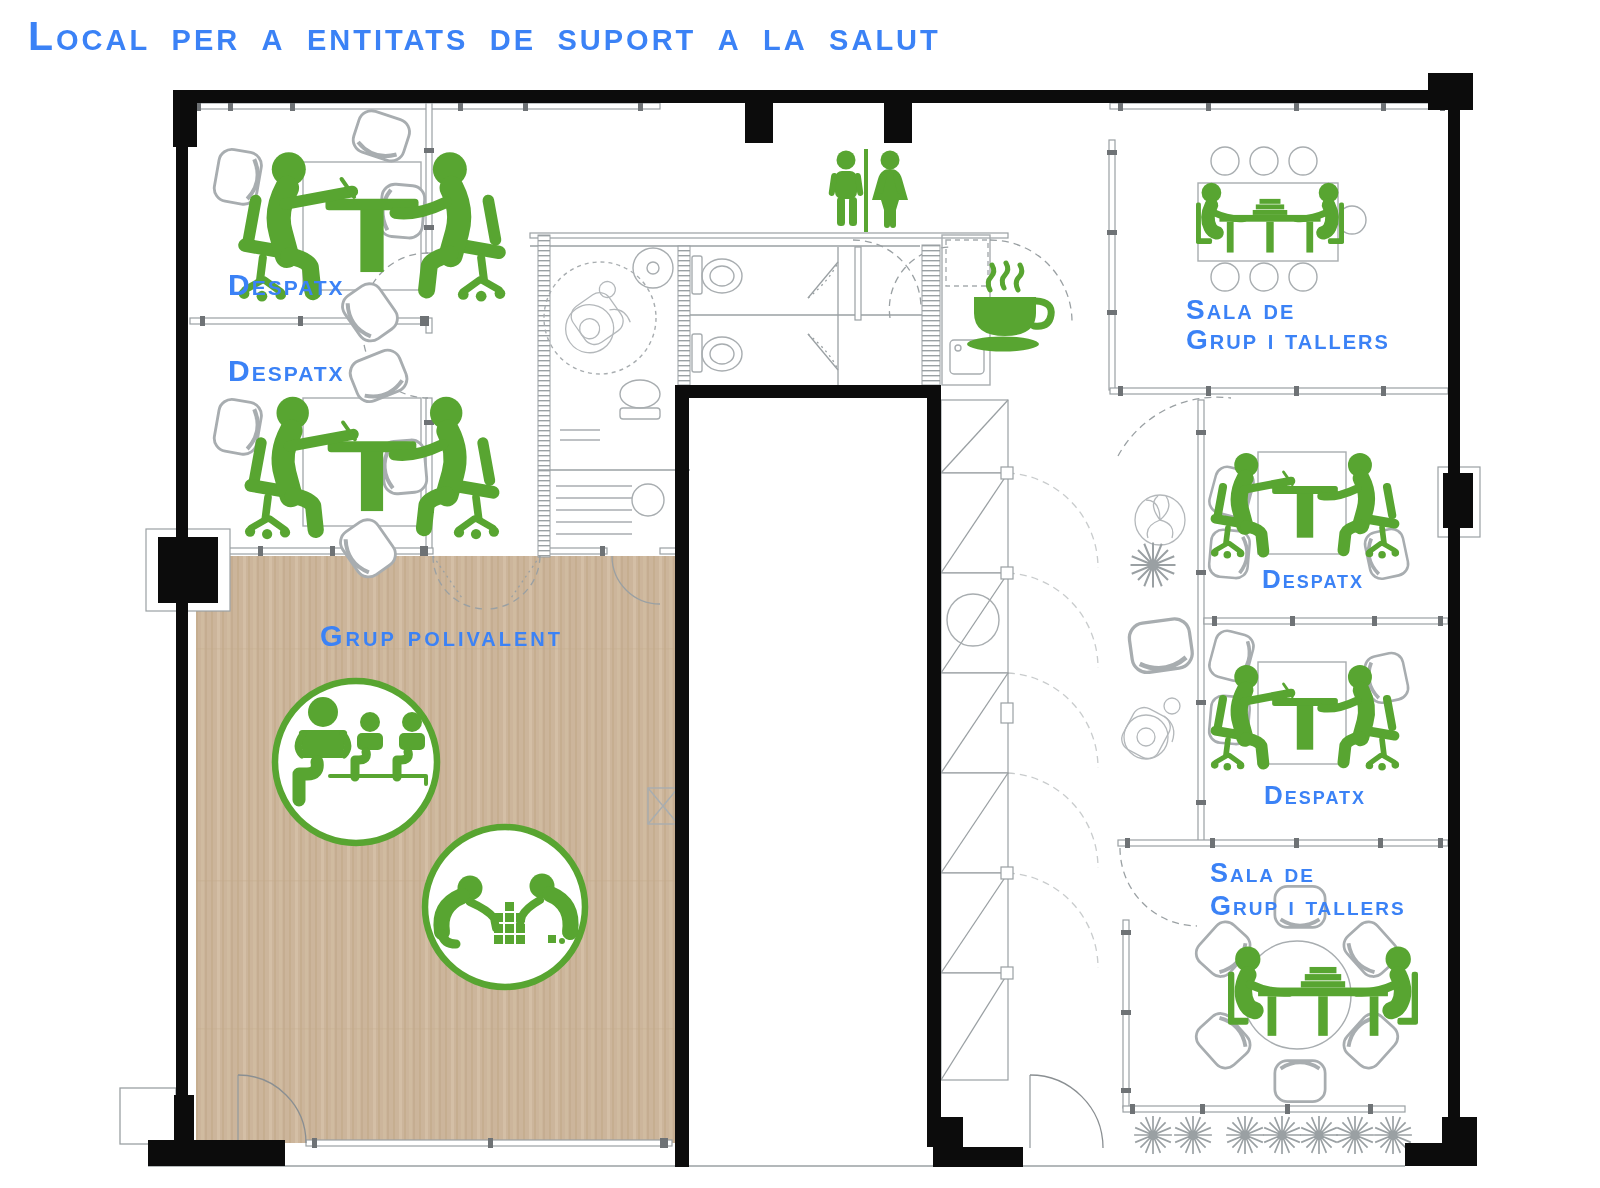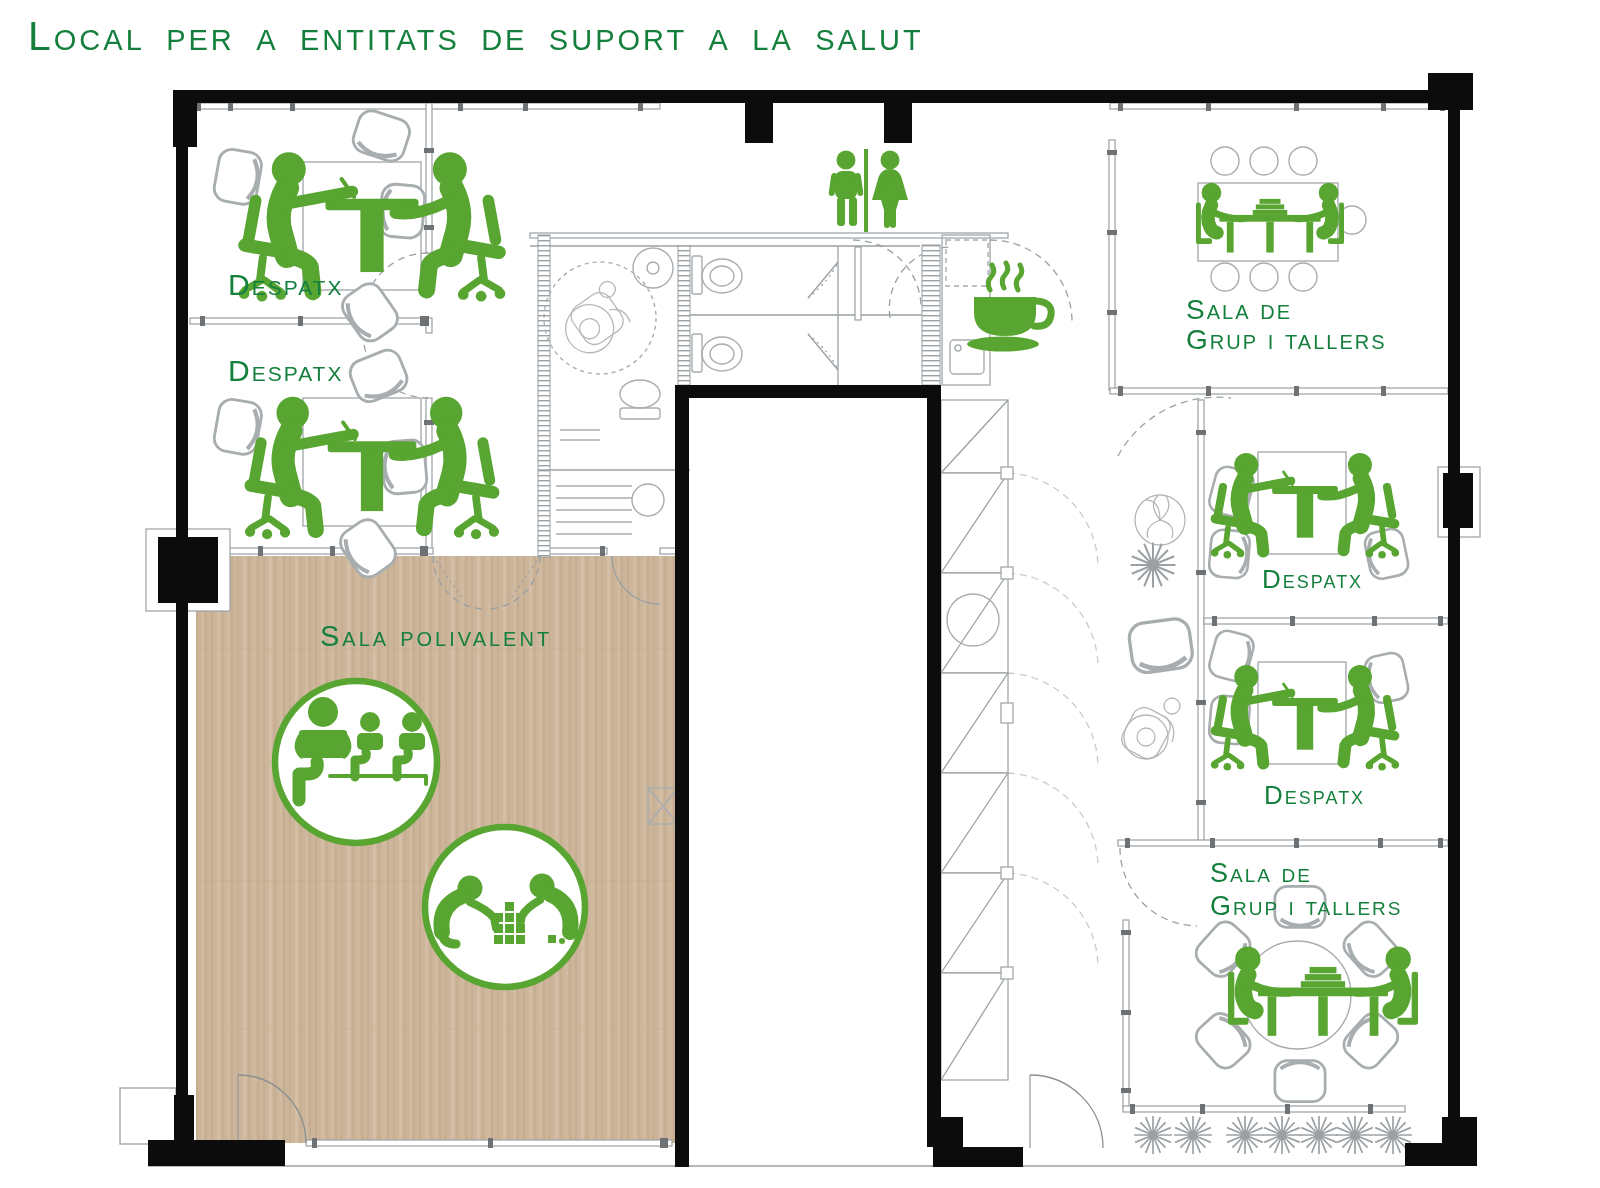--- a/index.html
+++ b/index.html
@@ -1,19 +1,19 @@
 <!DOCTYPE html>
 <html><head>
 <meta charset="utf-8">
 <style>
   html,body{margin:0;padding:0;background:#ffffff;}
   #stage{position:relative;width:1600px;height:1188px;background:#fff;overflow:hidden;
          font-family:"Liberation Sans",sans-serif;}
   svg{position:absolute;left:0;top:0;}
-  .lbl{position:absolute;color:#15803d;font-weight:normal;font-variant:small-caps;
+  .lbl{position:absolute;color:#3b82f6;font-weight:bold;font-variant:small-caps;
        letter-spacing:2px;white-space:nowrap;line-height:1;pointer-events:none;}
   #title{left:28px;top:16px;font-size:41px;letter-spacing:3px;word-spacing:7px;}
   #lbl-d1{left:228px;top:270px;font-size:30px;}
   #lbl-d2{left:228px;top:356px;font-size:30px;}
   #lbl-pol{left:320px;top:622px;font-size:29px;letter-spacing:3px;}
   #lbl-gt1{left:1186px;top:296px;font-size:28px;}
   #lbl-gt2{left:1186px;top:326px;font-size:28px;}
   #lbl-d3{left:1262px;top:566px;font-size:26px;}
   #lbl-d4{left:1264px;top:782px;font-size:26px;}
   #lbl-gb1{left:1210px;top:860px;font-size:27px;}
@@ -463,21 +463,21 @@
       <rect x="548" y="935" width="8" height="8"></rect>
       <circle cx="562" cy="941" r="3"></circle>
     </g>
   </g>
 </g>
 </svg>
 
 <div id="title" class="lbl">Local per a entitats de suport a la salut</div>
 <div id="lbl-d1" class="lbl">Despatx</div>
 <div id="lbl-d2" class="lbl">Despatx</div>
-<div id="lbl-pol" class="lbl">Sala polivalent</div>
+<div id="lbl-pol" class="lbl">Grup polivalent</div>
 <div id="lbl-gt1" class="lbl">Sala de</div>
 <div id="lbl-gt2" class="lbl">Grup i tallers</div>
 <div id="lbl-d3" class="lbl">Despatx</div>
 <div id="lbl-d4" class="lbl">Despatx</div>
 <div id="lbl-gb1" class="lbl">Sala de</div>
 <div id="lbl-gb2" class="lbl">Grup i tallers</div>
 
 </div>
 
 </body></html>

